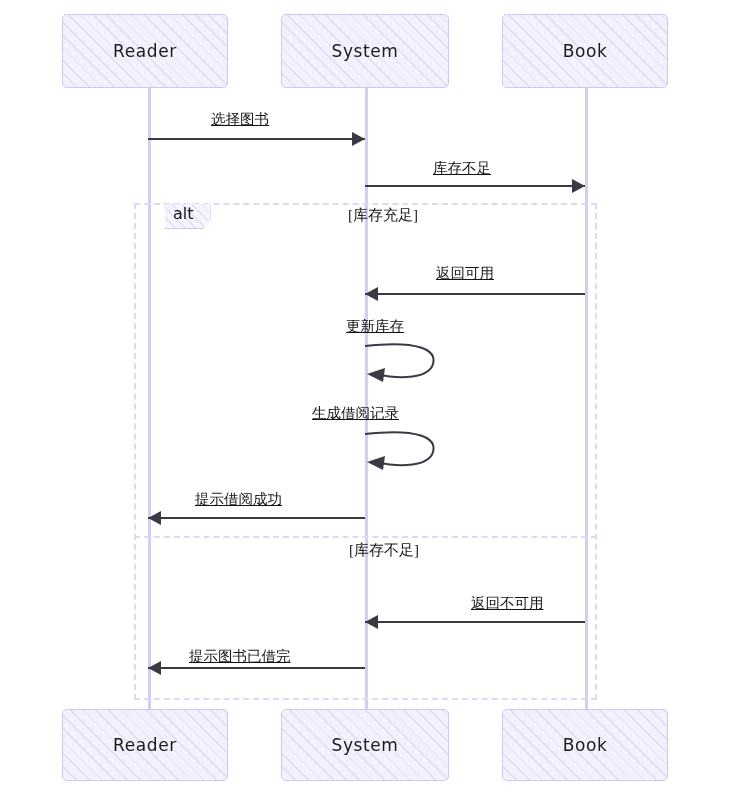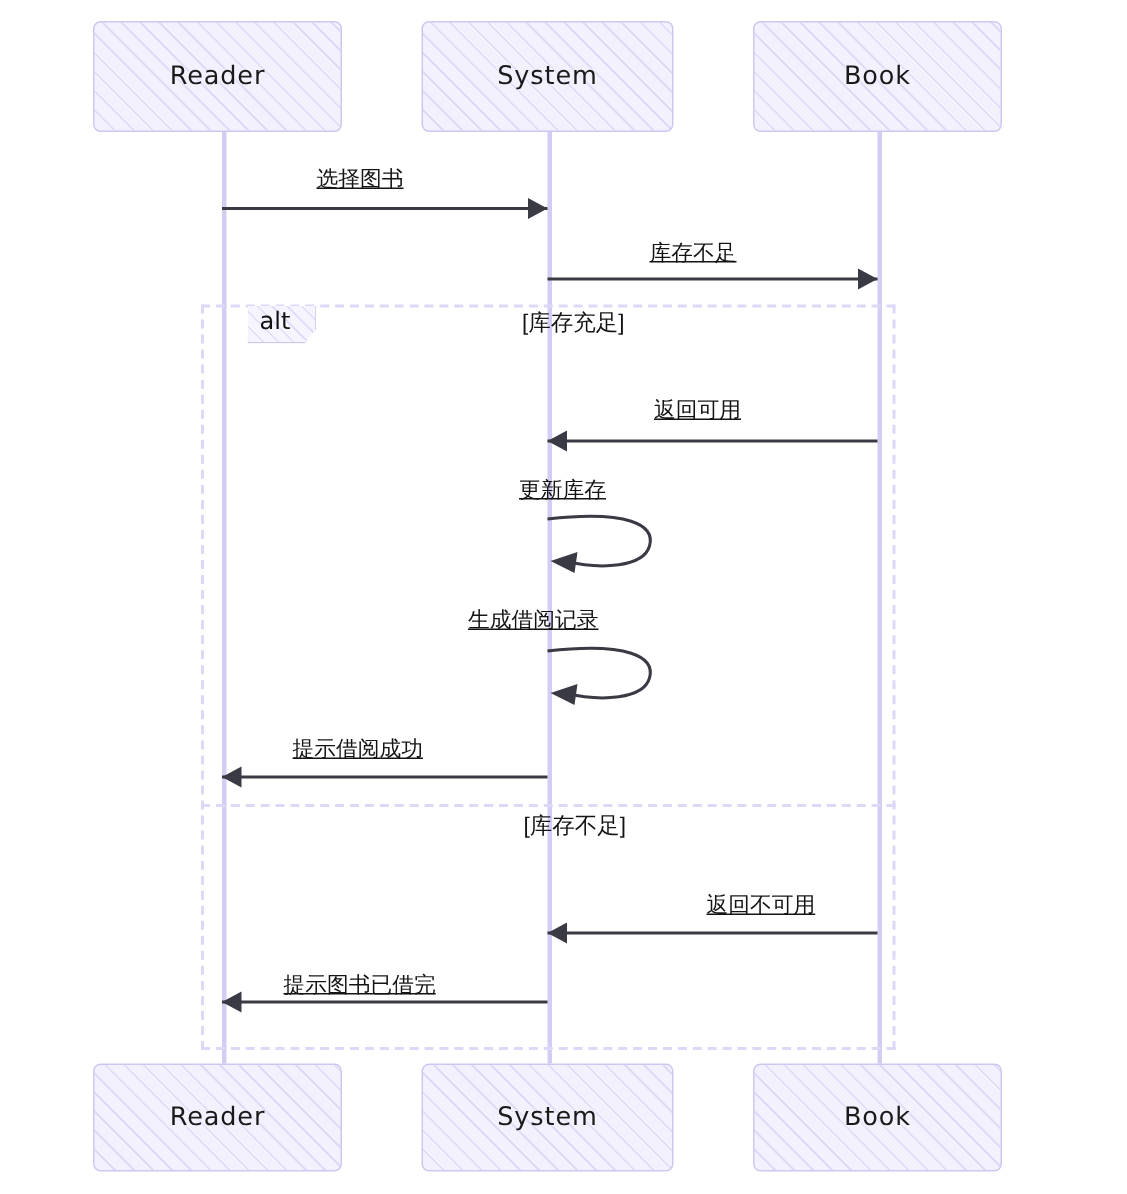--- a/index.html
+++ b/index.html
@@ -87,21 +87,21 @@
     font-size: 16px;
     color: #111;
   }
   .fragment-divider {
     position: absolute;
     height: 0;
     border-top: 2px dashed #ddd8f7;
   }
   .guard {
     position: absolute;
-    font-family: Liberation Sans, sans-serif;
+    font-family: Liberation Serif, serif;
     font-size: 15px;
     color: #141414;
     white-space: nowrap;
   }
 
   
   .msg-line {
     position: absolute;
     height: 2px;
     background: #3a3a45;

